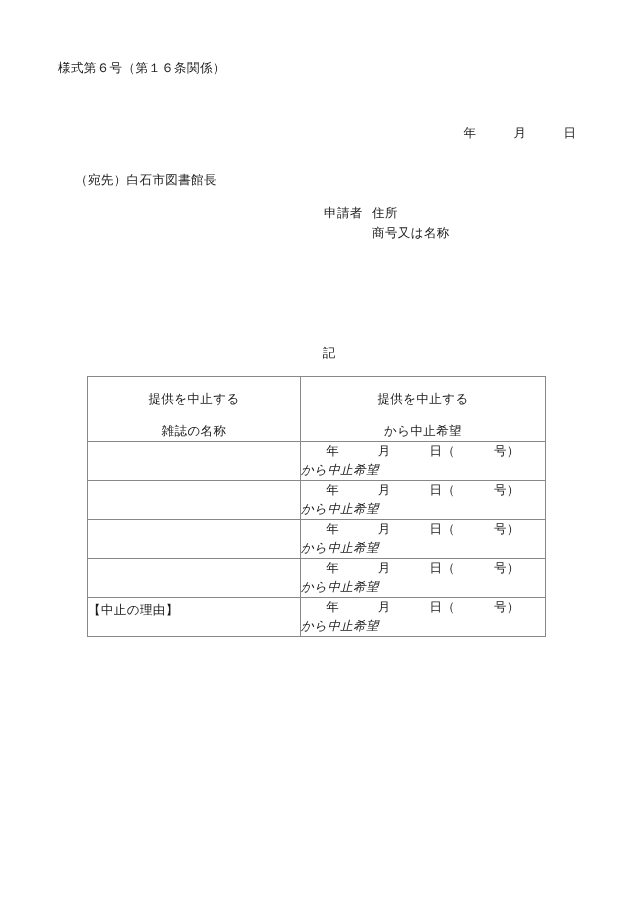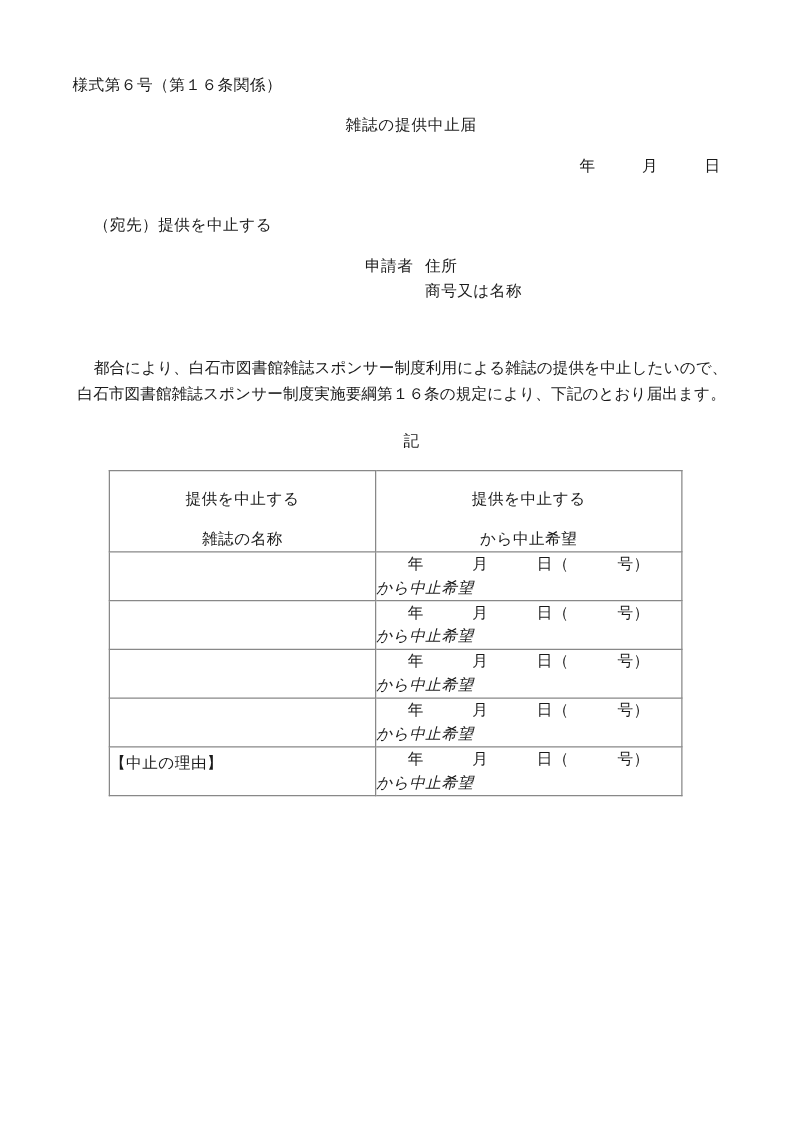--- a/index.html
+++ b/index.html
@@ -80,20 +80,21 @@
     line-height: 20px;
   }
   .applicant-row {
     display: flex;
     white-space: nowrap;
   }
   .applicant-label {
     width: 48px;
     flex: 0 0 48px;
     letter-spacing: 0.4px;
+    margin-left: 32px;
   }
   .applicant-value {
     letter-spacing: 0.4px;
   }
 
   
   .body-para {
     position: absolute;
     left: 62px;
     top: 284px;
@@ -184,41 +185,36 @@
     white-space: nowrap;
   }
 </style>
 </head>
 <body>
 
 <div class="page">
 
   <div class="form-number">様式第６号（第１６条関係）</div>
 
-  <div class="doc-title">雑誌の提供中止届</div>
 
   <div class="date-line">年　　　月　　　日</div>
 
-  <div class="addressee">（宛先）提供を中止する</div>
+  <div class="addressee">（宛先）白石市図書館長</div>
 
   <div class="applicant">
     <div class="applicant-row">
       <span class="applicant-label">申請者</span>
       <span class="applicant-value">住所</span>
     </div>
     <div class="applicant-row">
       <span class="applicant-label"></span>
       <span class="applicant-value">商号又は名称</span>
     </div>
   </div>
 
-  <div class="body-para">
-    <div class="line-1">都合により、白石市図書館雑誌スポンサー制度利用による雑誌の提供を中止したいので、</div>
-    <div class="line-2">白石市図書館雑誌スポンサー制度実施要綱第１６条の規定により、下記のとおり届出ます。</div>
-  </div>
 
   <div class="ki-marker">記</div>
 
   <table class="form-table">
     <thead>
       <tr>
         <td class="col-name">
           <span class="hdr-l1">提供を中止する</span>
           <span class="hdr-l2">雑誌の名称</span>
         </td>

